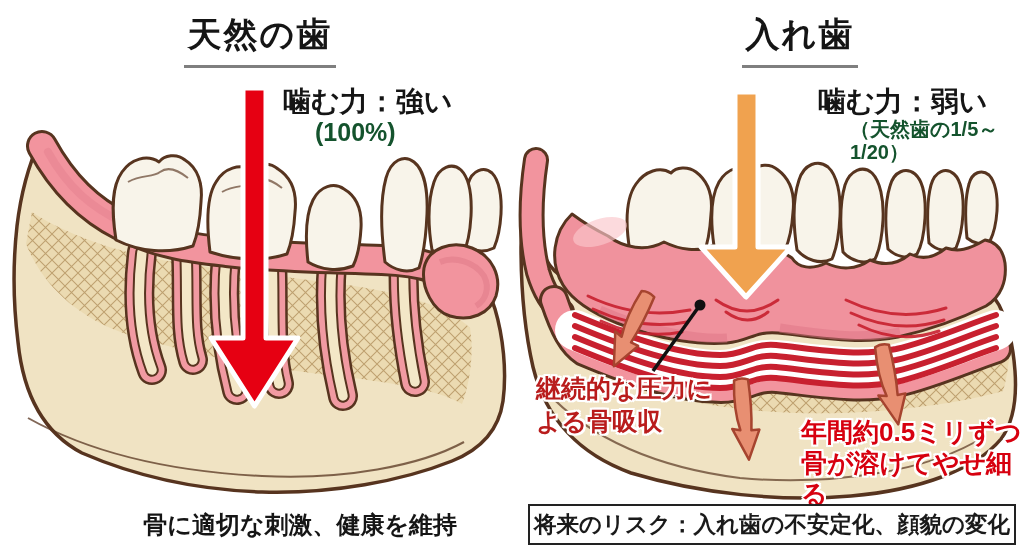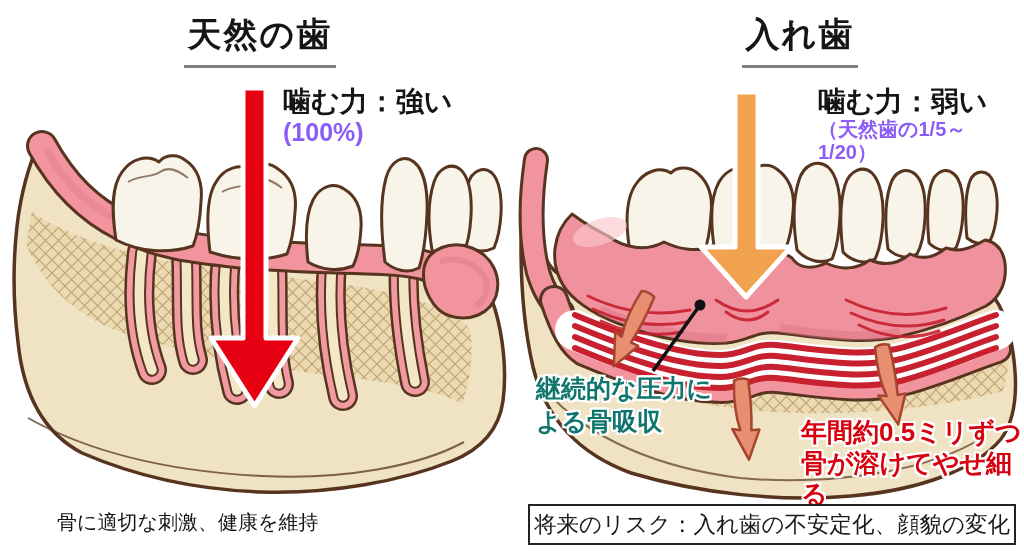--- a/index.html
+++ b/index.html
@@ -13,35 +13,35 @@
     position:relative;width:1024px;height:559px;background:#fff;overflow:hidden;
     font-family:"Liberation Sans","DejaVu Sans",sans-serif;color:var(--text-dark);border-radius:28px;
   }
   .abs{position:absolute;}
   .title-wrap{top:12px;text-align:center;z-index:5;}
   .title{
     display:inline-block;font-size:34px;font-weight:bold;letter-spacing:2px;
     color:#151515;padding:0 4px 7px 4px;border-bottom:3px solid var(--underline-gray);
   }
   .force-label{font-size:28px;font-weight:bold;color:#151515;line-height:1.15;z-index:5;}
-  .force-sub{font-size:25px;font-weight:bold;color:#8b5cf6;}
+  .force-sub{font-size:25px;font-weight:bold;color:#14532d;margin-left:32px;}
   .force-sub.small{font-size:20px;}
   .pressure-note{
-    font-size:25px;font-weight:bold;line-height:1.3;color:#0f766e;z-index:5;
+    font-size:25px;font-weight:bold;line-height:1.3;color:#b91c1c;z-index:5;
     text-shadow:-2px -2px 0 #fff,2px -2px 0 #fff,-2px 2px 0 #fff,2px 2px 0 #fff,0 2px 0 #fff,0 -2px 0 #fff,2px 0 0 #fff,-2px 0 0 #fff;
   }
   .boneloss-note{
     font-size:26px;font-weight:bold;line-height:1.2;color:var(--note-red);z-index:5;
     text-shadow:-2px -2px 0 #fff,2px -2px 0 #fff,-2px 2px 0 #fff,2px 2px 0 #fff,0 2px 0 #fff,0 -2px 0 #fff,2px 0 0 #fff,-2px 0 0 #fff;
     margin-left:15px;
   }
-  .caption{font-size:20px;font-weight:normal;text-align:left;color:#151515;z-index:5;}
+  .caption{font-size:24px;font-weight:bold;text-align:right;color:#151515;z-index:5;}
   .risk-box{
     left:528px;top:504px;width:484px;height:37px;border:2.5px solid #222;background:#fff;
-    display:flex;align-items:center;justify-content:center;font-size:22.5px;font-weight:normal;z-index:5;
+    display:flex;align-items:center;justify-content:center;font-size:22.5px;font-weight:bold;z-index:5;
   }
   svg{position:absolute;display:block;}
   .fill-red{fill:var(--red-arrow);}
   .fill-orange{fill:var(--orange-arrow);}
 </style>
 </head>
 <body>
 
 <div id="canvas">
 

